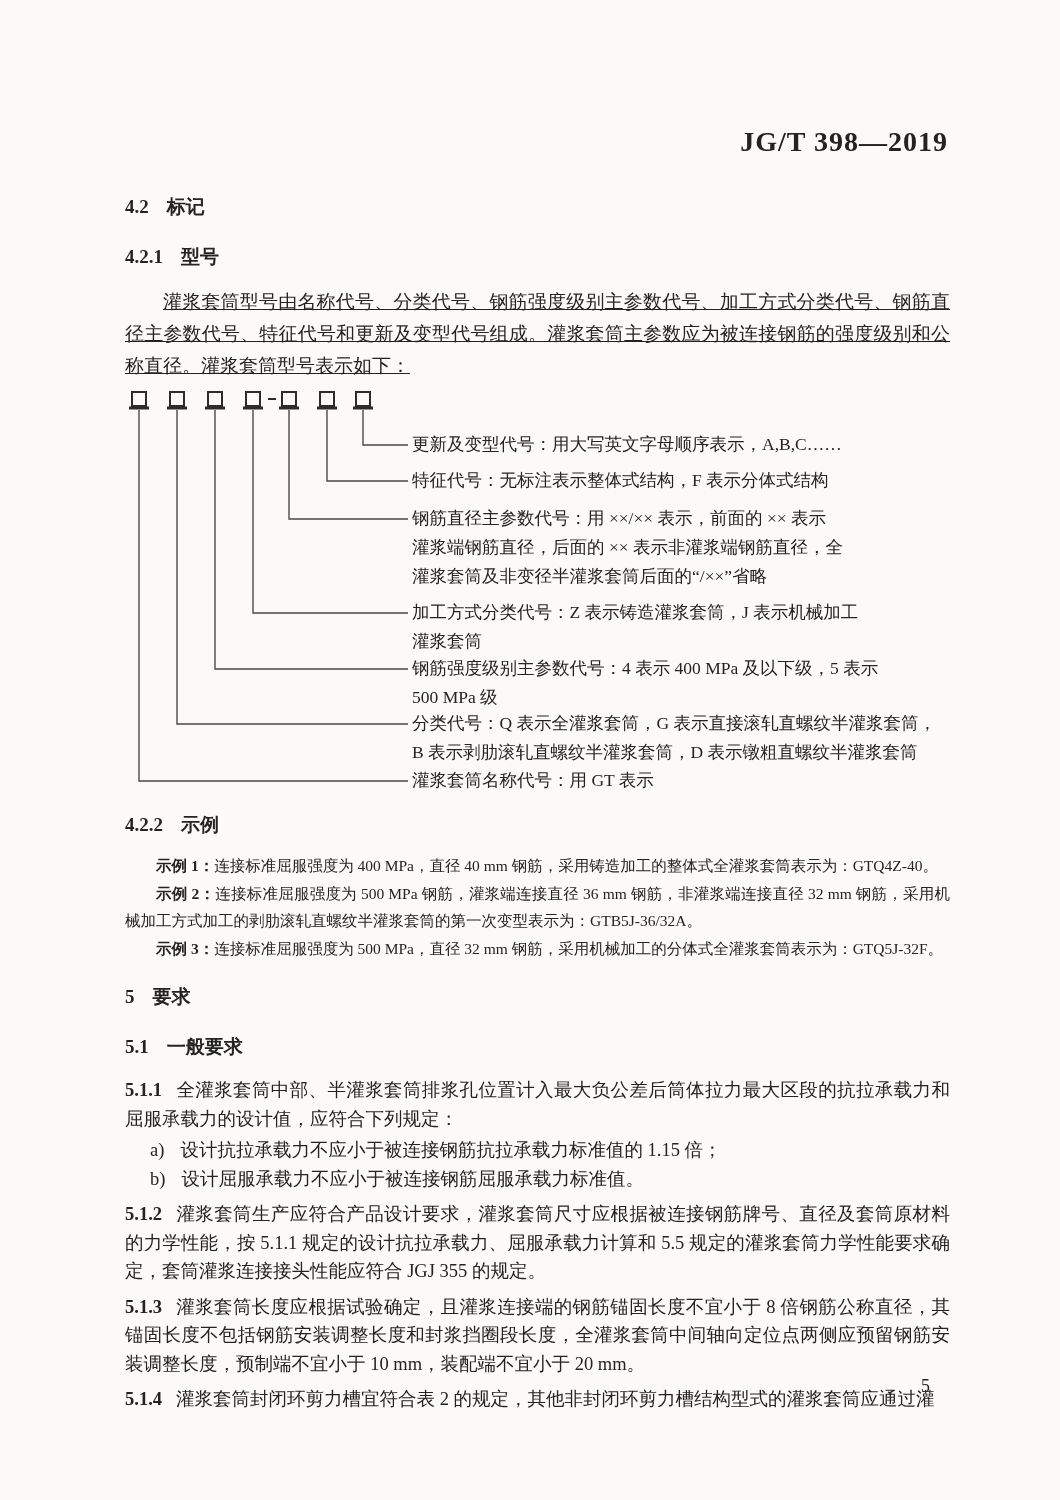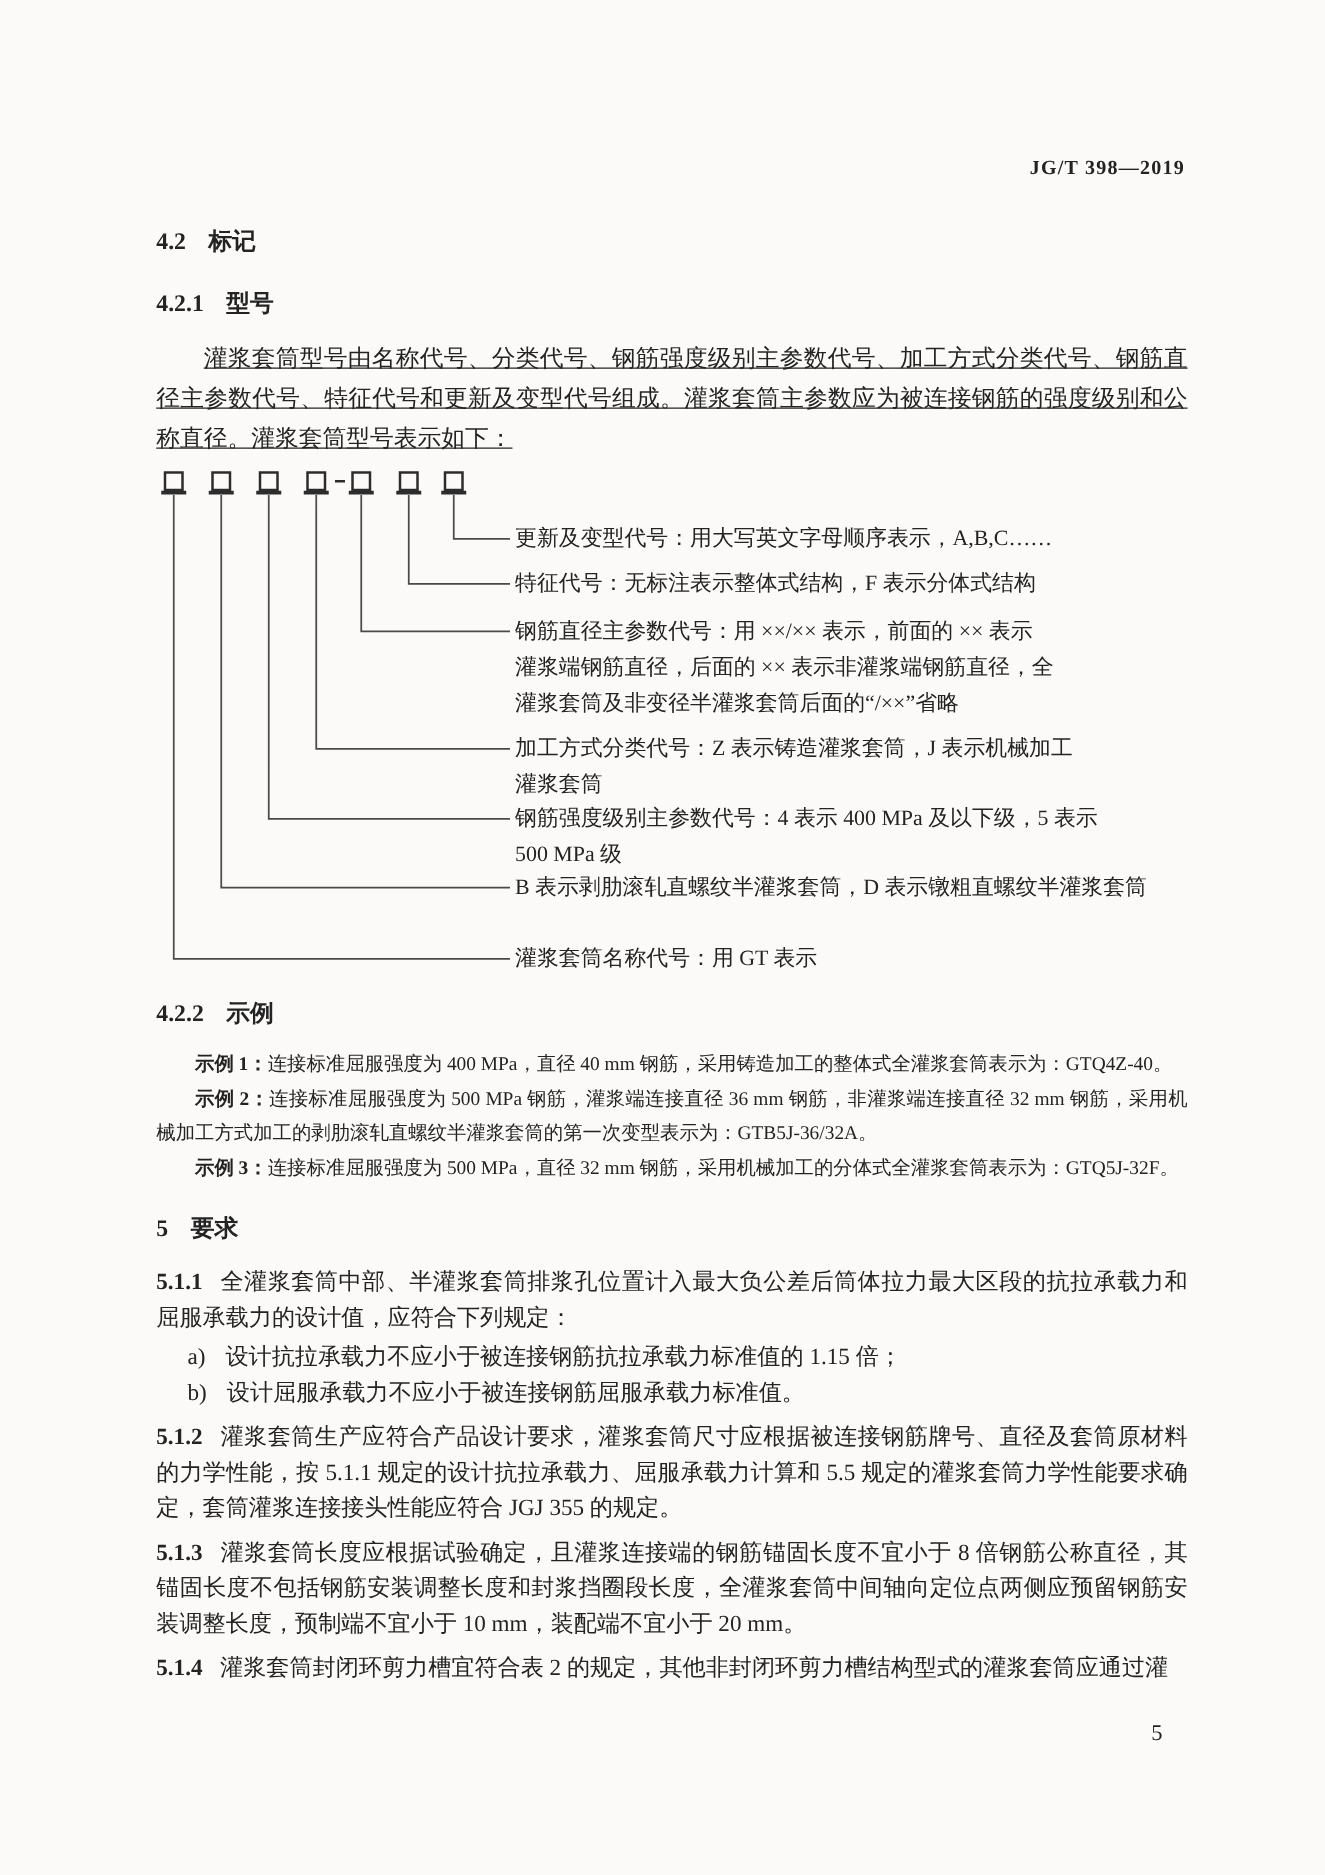--- a/index.html
+++ b/index.html
@@ -7,21 +7,21 @@
     position:relative;
     width:1060px;height:1500px;
     background:#fbfaf8;
     color:#232323;
     font-family:"Liberation Serif","DejaVu Serif",serif;
     overflow:hidden;
   }
   .doc-header{
     margin:126px 112px 0 0;
     text-align:right;
-    font-size:16px;font-weight:bold;
+    font-size:28px;font-weight:bold;
     letter-spacing:1px;
   }
   .content{margin-left:125px;width:825px;}
   .h{font-size:19px;font-weight:bold;margin:0;}
   .h .num{margin-right:18px;}
   .h42{margin-top:36px;}
   .h421{margin-top:24px;}
   .h422{margin-top:16px;}
   .h5{margin-top:22px;}
   .h51{margin-top:24px;}
@@ -122,37 +122,39 @@
       </div>
       <div class="dlabel" style="top:214px">
         <div class="dline">加工方式分类代号：Z 表示铸造灌浆套筒，J 表示机械加工</div>
         <div class="dline">灌浆套筒</div>
       </div>
       <div class="dlabel" style="top:270px">
         <div class="dline">钢筋强度级别主参数代号：4 表示 400 MPa 及以下级，5 表示</div>
         <div class="dline">500 MPa 级</div>
       </div>
       <div class="dlabel" style="top:325px">
+        <div class="dline">分类代号：Q 表示全灌浆套筒，G 表示直接滚轧直螺纹半灌浆套筒，</div>
         <div class="dline">B 表示剥肋滚轧直螺纹半灌浆套筒，D 表示镦粗直螺纹半灌浆套筒</div>
       </div>
       <div class="dlabel" style="top:382px">
         <div class="dline">灌浆套筒名称代号：用 GT 表示</div>
       </div>
     </div>
 
     <p class="h h422"><span class="num">4.2.2</span><span>示例</span></p>
 
     <div class="examples">
       <p class="example"><span class="exlabel">示例 1：</span><span>连接标准屈服强度为 400 MPa，直径 40 mm 钢筋，采用铸造加工的整体式全灌浆套筒表示为：GTQ4Z-40。</span></p>
       <p class="example"><span class="exlabel">示例 2：</span><span>连接标准屈服强度为 500 MPa 钢筋，灌浆端连接直径 36 mm 钢筋，非灌浆端连接直径 32 mm 钢筋，采用机械加工方式加工的剥肋滚轧直螺纹半灌浆套筒的第一次变型表示为：GTB5J-36/32A。</span></p>
       <p class="example"><span class="exlabel">示例 3：</span><span>连接标准屈服强度为 500 MPa，直径 32 mm 钢筋，采用机械加工的分体式全灌浆套筒表示为：GTQ5J-32F。</span></p>
     </div>
 
     <p class="h h5"><span class="num">5</span><span>要求</span></p>
 
+    <p class="h h51"><span class="num">5.1</span><span>一般要求</span></p>
 
     <p class="clause clause-first"><span class="cnum">5.1.1</span><span>全灌浆套筒中部、半灌浆套筒排浆孔位置计入最大负公差后筒体拉力最大区段的抗拉承载力和屈服承载力的设计值，应符合下列规定：</span></p>
 
     <div class="items">
       <div class="item"><span class="marker">a)</span><span>设计抗拉承载力不应小于被连接钢筋抗拉承载力标准值的 1.15 倍；</span></div>
       <div class="item"><span class="marker">b)</span><span>设计屈服承载力不应小于被连接钢筋屈服承载力标准值。</span></div>
     </div>
 
     <p class="clause"><span class="cnum">5.1.2</span><span>灌浆套筒生产应符合产品设计要求，灌浆套筒尺寸应根据被连接钢筋牌号、直径及套筒原材料的力学性能，按 5.1.1 规定的设计抗拉承载力、屈服承载力计算和 5.5 规定的灌浆套筒力学性能要求确定，套筒灌浆连接接头性能应符合 JGJ 355 的规定。</span></p>
 

